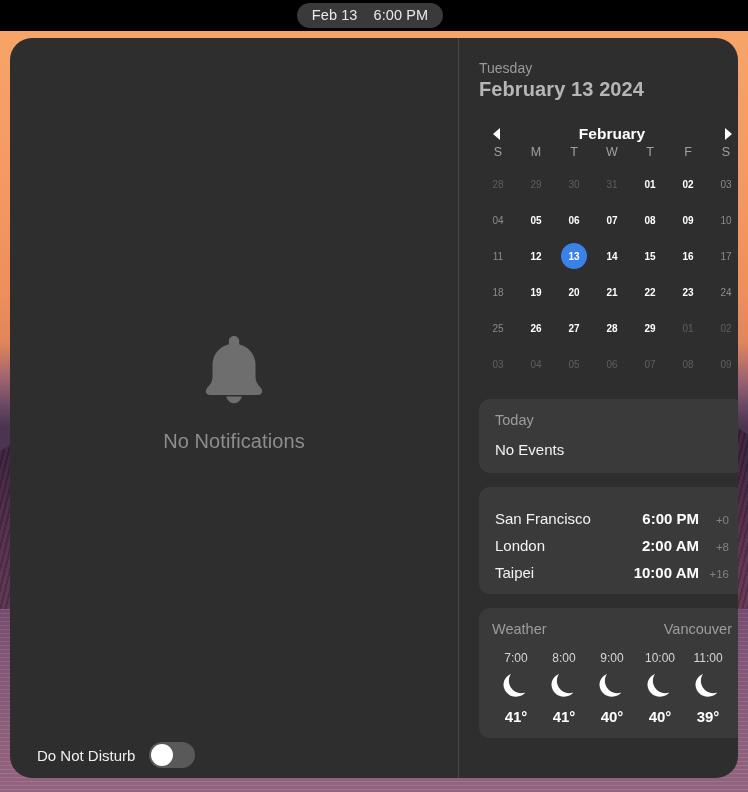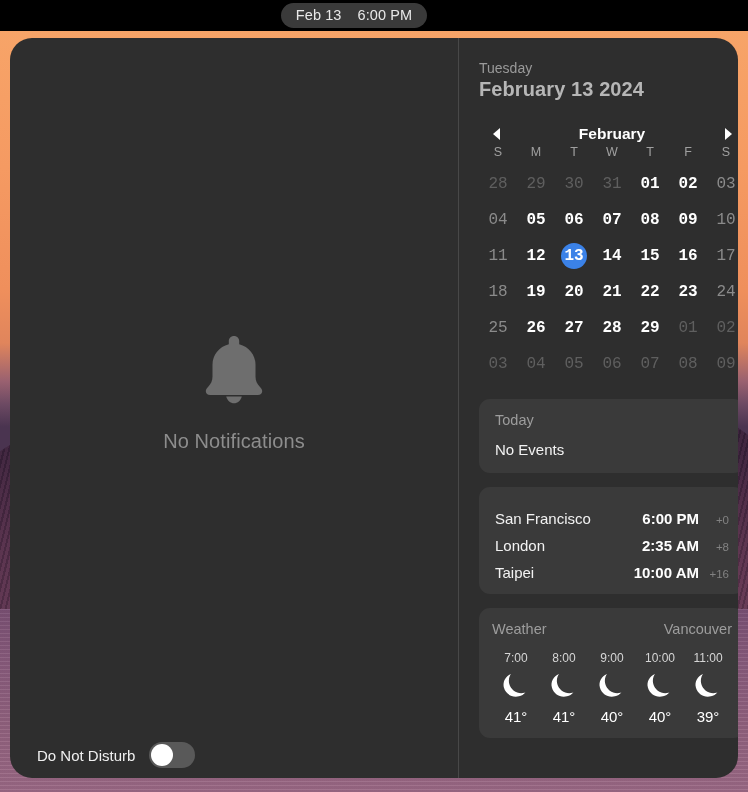--- a/index.html
+++ b/index.html
@@ -51,21 +51,21 @@
   }
   #water-tex {
     position:absolute; left:0; top:76%; width:100%; height:24%;
     background:repeating-linear-gradient(to bottom,
       rgba(255,255,255,0.055) 0px, rgba(255,255,255,0.055) 1px,
       rgba(60,30,60,0.10) 1px, rgba(60,30,60,0.10) 4px);
   }
 
   
   #menubar {
-    position:absolute; left:0; top:0; width:708px; height:31px;
+    position:absolute; left:16px; top:0; width:708px; height:31px;
     background:#000; z-index:40;
     display:flex; align-items:center; justify-content:center;
   }
   #clock-pill {
     background:#3a3a3a; border-radius:13px;
     padding:4px 15px 5px 15px;
     display:flex; align-items:center; gap:16px;
     color:#e8e8e8; font-size:14.5px;
   }
   #clock-pill .cdate { letter-spacing:.1px; }
@@ -135,21 +135,21 @@
   #cal-grid { display:grid; grid-template-columns:repeat(7, 1fr); row-gap:10px; }
   .dow {
     text-align:center; color:#a0a0a0; font-size:12.5px; height:18px; line-height:18px;
   }
   .daycell {
     height:26px; display:flex; align-items:center; justify-content:center;
   }
   .daycell span {
     display:flex; align-items:center; justify-content:center;
     width:26px; height:26px; border-radius:50%;
-    font-size:16px; font-weight:bold; color:#ffffff;font-family:Liberation Mono, monospace;
+    font-size:10px; font-weight:bold; color:#ffffff;
   }
   .daycell.dim span { color:#5f5f5f; font-weight:normal; }
   .daycell.weekend span { color:#8b8b8b; font-weight:normal; }
   .daycell.sel span { background:#3b82e8; color:#ffffff; }
 
   
   .card {
     background:#3a3a3a; border-radius:11px;
     padding:13px 16px 15px 16px;
   }
@@ -165,21 +165,21 @@
   .clock-time { color:#ffffff; font-size:15px; font-weight:bold; text-align:right; min-width:86px; }
   .clock-off { color:#828282; font-size:11.5px; width:30px; text-align:right; }
 
   #card-weather { margin-top:14px; padding:13px 13px 13px 13px; }
   #weather-head { display:flex; align-items:baseline; justify-content:space-between; }
   #weather-city { color:#9d9d9d; font-size:14.5px; }
   #hours { display:flex; justify-content:space-between; margin-top:14px; }
   .hour-col { display:flex; flex-direction:column; align-items:center; width:48px; }
   .hour-time { color:#d6d6d6; font-size:12px; }
   .hour-ico { margin:7px 0 6px 0; height:30px; display:flex; align-items:center; }
-  .hour-temp { color:#ffffff; font-size:15px; font-weight:normal; }
+  .hour-temp { color:#ffffff; font-size:15px; font-weight:bold; }
 </style>
 </head>
 <body>
 
 <div id="wallpaper">
   <div id="ridge"></div>
   <div id="ridge-tex"></div>
   <div id="water"></div>
   <div id="water-tex"></div>
 </div>
@@ -381,21 +381,21 @@
 
     <div class="card" id="card-clocks">
       <div id="clock-rows">
           <div class="clock-row">
             <div class="clock-city">San Francisco</div>
             <div class="clock-time">6:00 PM</div>
             <div class="clock-off">+0</div>
           </div>
           <div class="clock-row">
             <div class="clock-city">London</div>
-            <div class="clock-time">2:35 AM</div>
+            <div class="clock-time">2:00 AM</div>
             <div class="clock-off">+8</div>
           </div>
           <div class="clock-row">
             <div class="clock-city">Taipei</div>
             <div class="clock-time">10:00 AM</div>
             <div class="clock-off">+16</div>
           </div>
         </div>
     </div>
 

